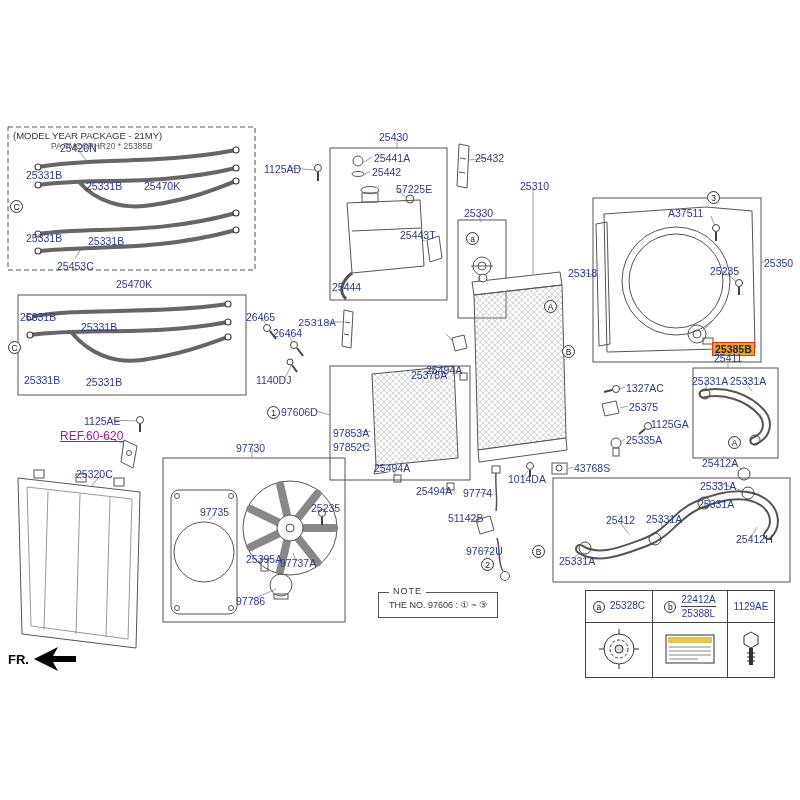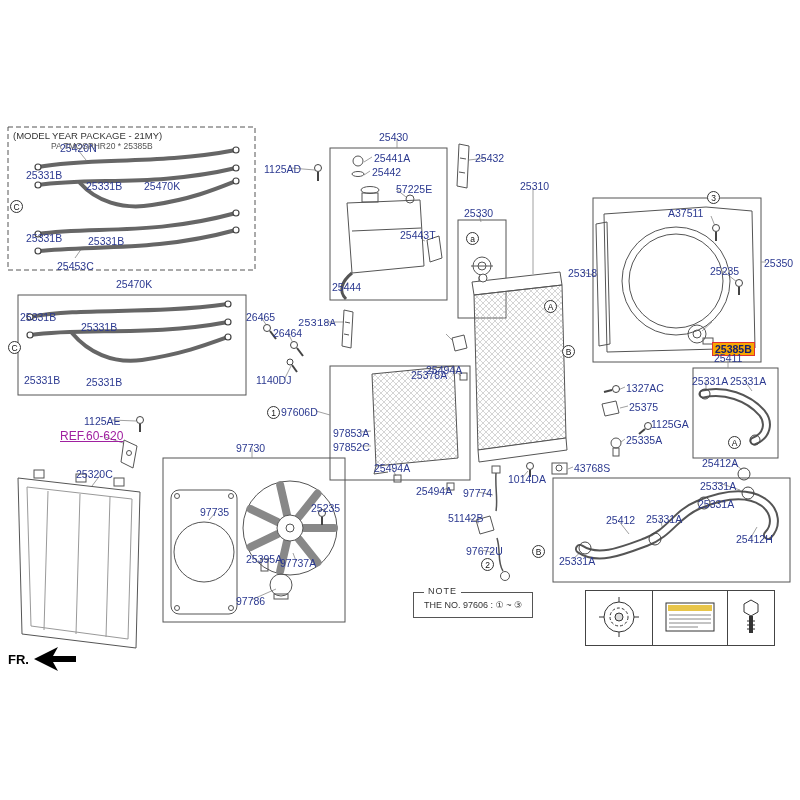--- a/index.html
+++ b/index.html
@@ -14,21 +14,21 @@
           white-space:nowrap;z-index:5;}
   .plabel.highlight{background:var(--hl-bg);border:1px solid var(--hl-bd);
           padding:0 2px;color:#14206e;font-weight:bold;}
   .plabel.ref{color:var(--ref);text-decoration:underline;font-size:12px;cursor:pointer;}
   .marker{position:absolute;width:13px;height:13px;border:1px solid #333;border-radius:50%;
           font-size:8.5px;line-height:12px;text-align:center;color:#111;background:#fff;
           box-sizing:border-box;z-index:6;}
   .myp{position:absolute;left:13px;top:130px;color:#333;font-size:9.5px;line-height:11px;z-index:5;}
   .myp .l2{font-size:8.5px;padding-left:38px;color:#555;}
   .note-box{position:absolute;left:378px;top:592px;width:118px;height:24px;border:1px solid #555;
-          display:flex;align-items:center;justify-content:center;background:#fff;z-index:5;margin-left:35px;}
+          display:flex;align-items:center;justify-content:center;background:#fff;z-index:5;}
   .note-title{position:absolute;top:-7px;left:10px;background:#fff;padding:0 4px;
           font-size:9px;color:#333;letter-spacing:1px;}
   .note-text{font-size:9px;color:#333;white-space:nowrap;}
   .fr{position:absolute;left:8px;top:645px;display:flex;align-items:center;gap:3px;z-index:6;}
   .fr .fr-text{font-weight:bold;font-size:13px;color:#000;}
   table.legend{position:absolute;left:585px;top:590px;border-collapse:collapse;background:#fff;z-index:5;}
   table.legend td{border:1px solid #444;text-align:center;vertical-align:middle;
           padding:2px 5px;font-size:10px;color:var(--part);}
   table.legend .mk{display:inline-block;width:12px;height:12px;border:1px solid #333;border-radius:50%;
           font-size:8.5px;line-height:11px;color:#111;margin-right:5px;vertical-align:middle;
@@ -433,20 +433,34 @@
 
   <div class="fr">
     <span class="fr-text">FR.</span>
     <svg width="46" height="28" viewBox="0 0 46 28">
       <polygon points="2,14 26,2 21,11 44,11 44,17 21,17 26,26" fill="#000"></polygon>
     </svg>
   </div>
 
   <table class="legend">
     <tbody>
+        <tr>
+      <td>
+        <span class="mk">a</span><span>25328C</span>
+      </td>
+      <td>
+        <span class="mk">b</span><span class="stack">
+              <span>22412A</span>
+              <span>25388L</span>
+            </span>
+      </td>
+      <td>
+        <span>1129AE</span>
+      </td>
+    </tr>
     <tr>
       <td class="iconcell">
         <svg width="56" height="44" viewBox="0 0 56 44">
           <g stroke="#333" fill="none">
             <circle cx="28" cy="22" r="15"></circle>
             <circle cx="28" cy="22" r="9" stroke-dasharray="3 2"></circle>
             <circle cx="28" cy="22" r="4" fill="#ddd"></circle>
             <line x1="8" y1="22" x2="13" y2="22"></line>
                 <line x1="43" y1="22" x2="48" y2="22"></line>
             <line x1="28" y1="2" x2="28" y2="7"></line>

